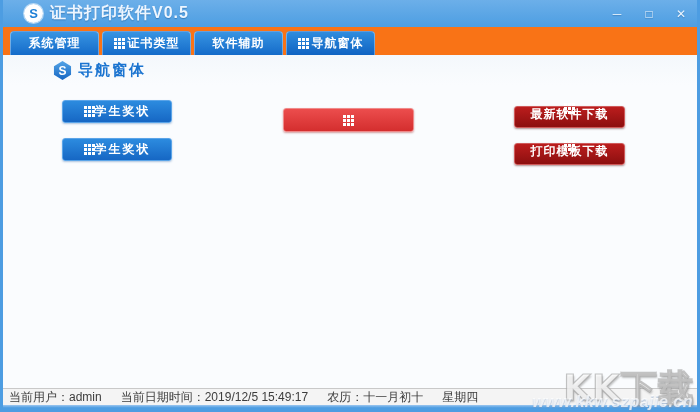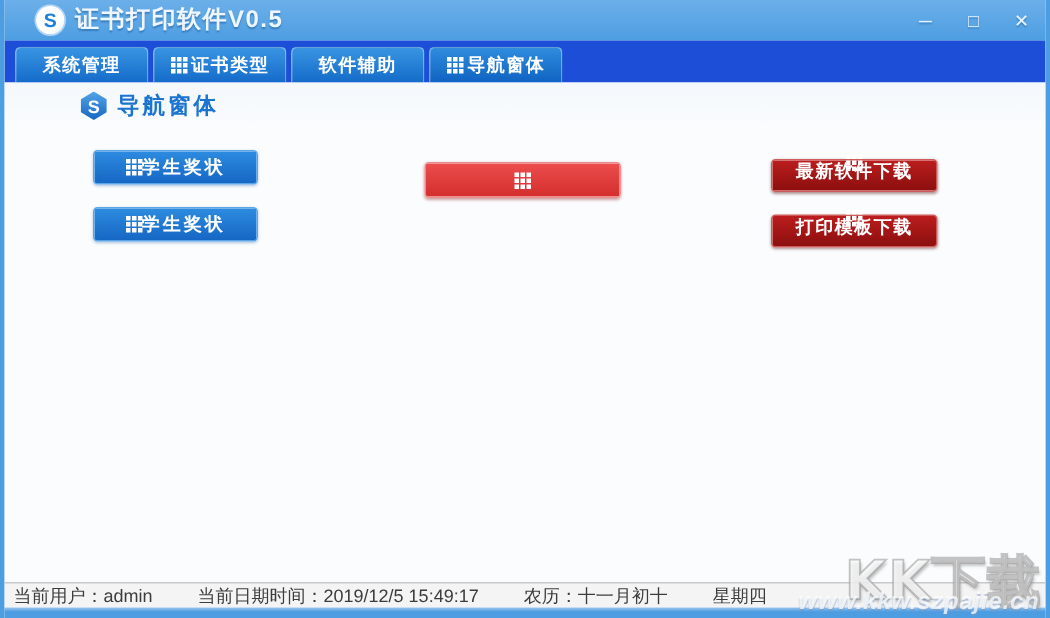--- a/index.html
+++ b/index.html
@@ -33,21 +33,21 @@
   .win-controls{ margin-left:auto; display:flex; align-items:center; gap:14px; }
   .win-btn{
     color:#eaf4fd; font-size:12px; font-weight:bold; line-height:1;
     width:18px; text-align:center; cursor:default;
     text-shadow:0 1px 1px rgba(20,80,140,.4);
   }
 
   
   .tabstrip{
     position:absolute; left:0; top:27px; width:694px; height:28px;
-    background:#1d4ed8;
+    background:#f97316;
     display:flex; align-items:flex-end; padding-left:7px; gap:3px;
   }
   .tab{
     height:24px; width:89px;
     background:linear-gradient(#3894e2,#156b8 60%,#146bc9);
     background:linear-gradient(#3894e2,#146bc9);
     border:1px solid rgba(255,255,255,.35); border-bottom:none;
     border-radius:4px 4px 0 0;
     color:#fff; font-size:12px; font-weight:bold;
     display:flex; align-items:center; justify-content:center; gap:6px;
@@ -109,21 +109,21 @@
     border:1px solid #cf5a5a;
     box-shadow:0 1px 2px rgba(80,10,10,.45);
     letter-spacing:1px;
     flex-direction:column;
   }
 
   
   .statusbar{
     position:absolute; left:0; top:388px; width:694px; height:17px;
     background:#f4f4f4; border-top:1px solid #c9c9c9;
-    display:flex; align-items:center; gap:30px; padding-left:6px;
+    display:flex; align-items:center; gap:19px; padding-left:6px;
     font-size:12px; color:#3c3c3c;
   }
   .bottomstrip{
     position:absolute; left:-3px; top:405px; width:700px; height:7px;
     background:linear-gradient(#9cc6ef,#4d9de2 40%,#4d9de2);
   }
 
   
   .watermark{ position:absolute; right:2px; bottom:8px; text-align:right; pointer-events:none; }
   .wm-brand{

